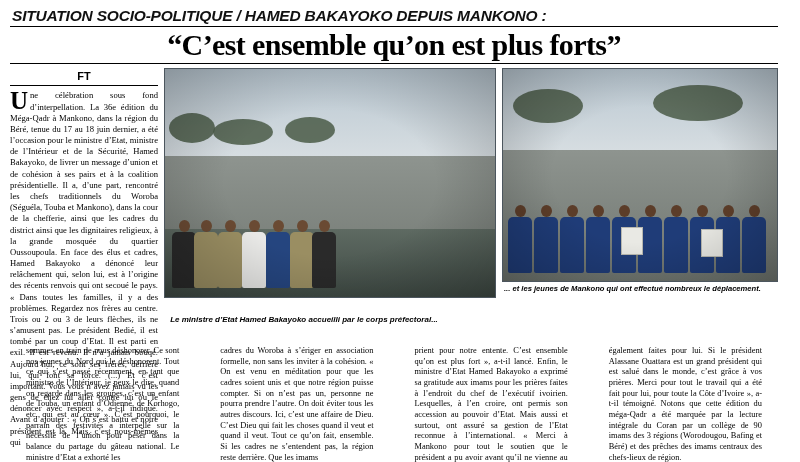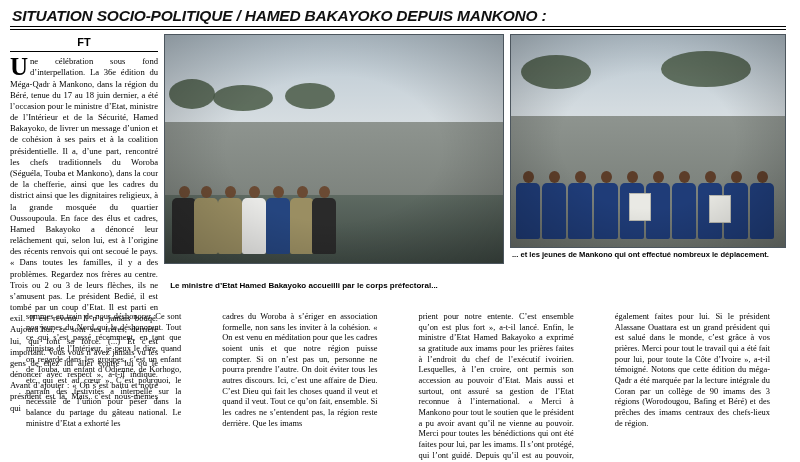--- a/index.html
+++ b/index.html
@@ -12,21 +12,21 @@
     height: 462px;
     font-family: "Liberation Serif", serif;
     color: #000000;
     overflow: hidden;
   }
   .page {
     position: relative;
     width: 800px;
     height: 462px;
     box-sizing: border-box;
-    padding: 6px 14px 4px 10px;
+    padding: 6px 22px 4px 10px;
   }
   .kicker {
     font-family: "Liberation Sans", sans-serif;
     font-weight: bold;
     font-style: italic;
     font-size: 15.5px;
     letter-spacing: -0.2px;
     color: #111;
     line-height: 1.05;
     margin: 2px 0 1px 2px;
@@ -105,20 +105,21 @@
     display: flex;
     flex-direction: column;
   }
   .photo-right {
     height: 212px;
   }
   .cap {
     font-family: "Liberation Sans", sans-serif;
     font-size: 7.6px;
     font-weight: bold;
+    font-style: italic;
     padding: 2px 2px 0 2px;
     line-height: 1.2;
   }
   .cap-main {
     font-size: 8px;
   }
 
   .columns {
     display: flex;
     gap: 9px;
@@ -197,20 +198,21 @@
     background: radial-gradient(ellipse at center, rgba(0,0,0,0) 45%, rgba(0,0,0,.25) 100%);
   }
 </style>
 </head>
 <body>
 
 <div class="page">
 
   <div class="kicker">SITUATION SOCIO-POLITIQUE / HAMED BAKAYOKO DEPUIS MANKONO :</div>
   <div class="rule-top"></div>
+  <div class="headline">“C’est ensemble qu’on est plus forts”</div>
   <div class="rule-under-headline"></div>
 
   <div class="top-zone">
 
     <div class="left-col">
       <div class="byline">FT</div>
       <div class="byline-rule"></div>
       <div class="lead">
         <span class="dropcap">U</span><span>ne célébration sous fond d’interpellation. La 36e édition du Méga-Qadr à Mankono, dans la région du Béré, tenue du 17 au 18 juin dernier, a été l’occasion pour le ministre d’Etat, ministre de l’Intérieur et de la Sécurité, Hamed Bakayoko, de livrer un message d’union et de cohésion à ses pairs et à la coalition présidentielle. Il a, d’une part, rencontré les chefs traditionnels du Woroba (Séguéla, Touba et Mankono), dans la cour de la chefferie, ainsi que les cadres du district ainsi que les dignitaires religieux, à la grande mosquée du quartier Oussoupoula. En face des élus et cadres, Hamed Bakayoko a dénoncé leur relâchement qui, selon lui, est à l’origine des récents renvois qui ont secoué le pays. « Dans toutes les familles, il y a des problèmes. Regardez nos frères au centre. Trois ou 2 ou 3 de leurs flèches, ils ne s’amusent pas. Le président Bedié, il est tombé par un coup d’Etat. Il est parti en exil. Il est revenu. Il n’a jamais bouqé. Aujourd’hui, ce sont ses frères, derrière lui, qui font sa force. (...) Et c’est important. Vous vous n’avez jamais vu les gens de chez lui aller contre lui ou le dénoncer avec respect », a-t-il indiqué. Avant d’ajouter : « On s’est battu et notre président est là. Mais, c’est nous-mêmes qui</span>
       </div>

